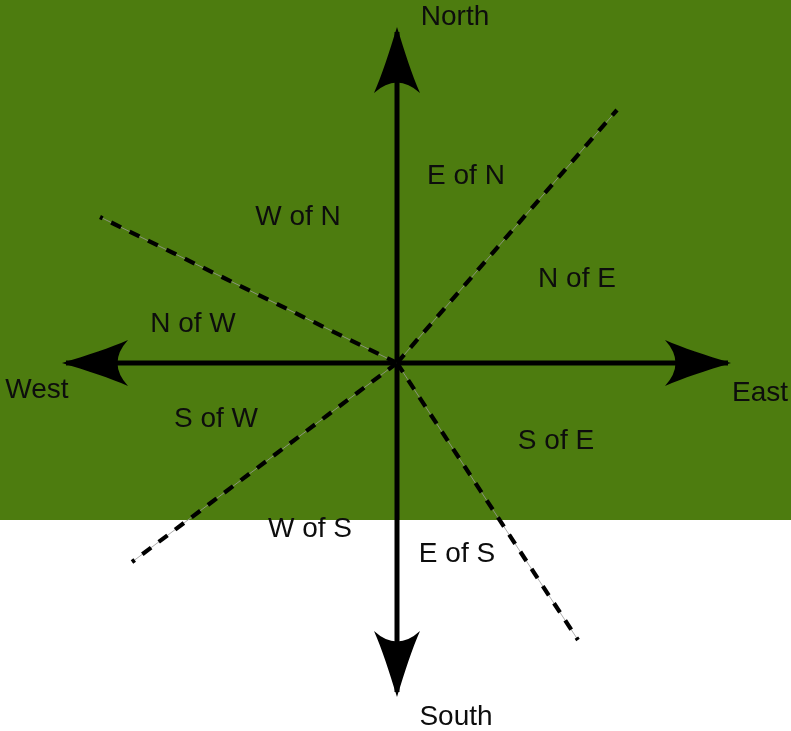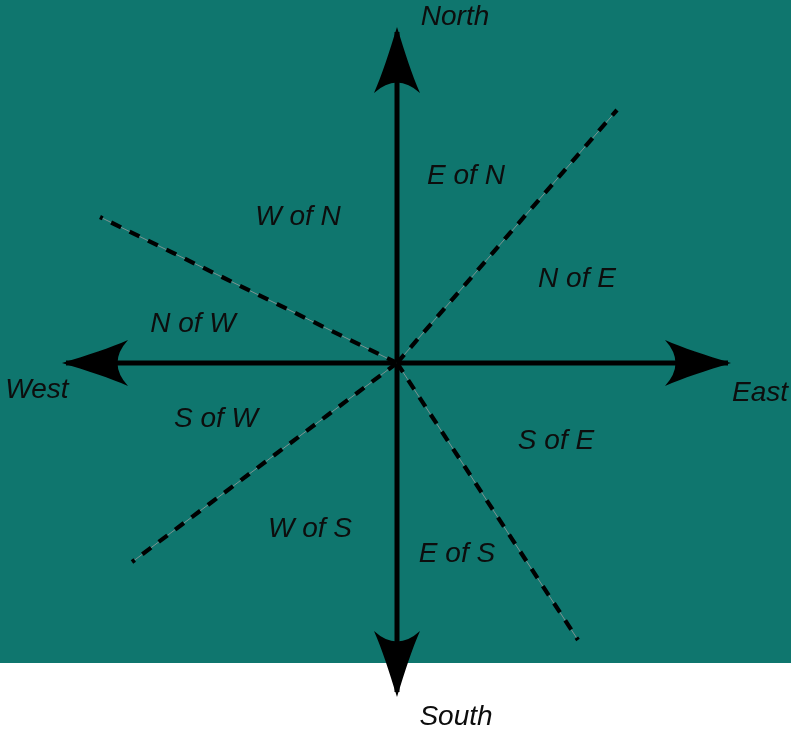--- a/index.html
+++ b/index.html
@@ -6,23 +6,22 @@
     margin: 0;
     padding: 0;
     background: #ffffff;
     width: 791px;
     height: 731px;
     overflow: hidden;
   }
   .stage {
     position: relative;
     width: 791px;
-    height: 663px;
-    background: #0f766e;
-    font-style: italic;
+    height: 520px;
+    background: #4d7c0f;
   }
   svg { display: block; }
   .axis {
     stroke: #000000;
     stroke-width: 5;
     stroke-linecap: butt;
   }
   .arrowhead {
     fill: #000000;
     stroke: none;

